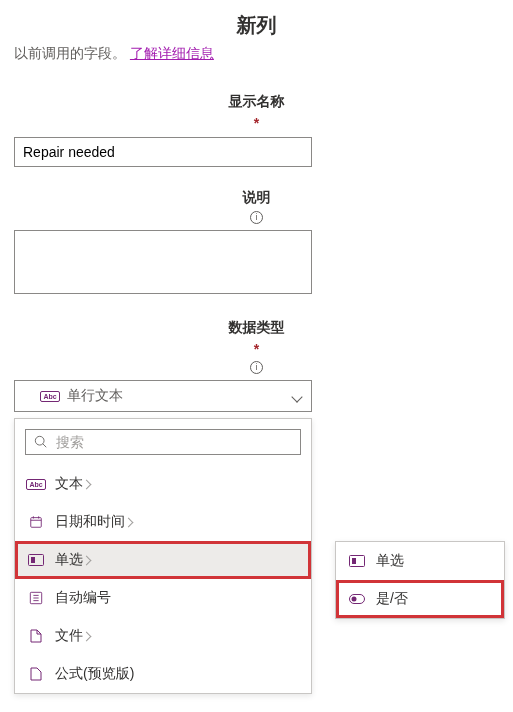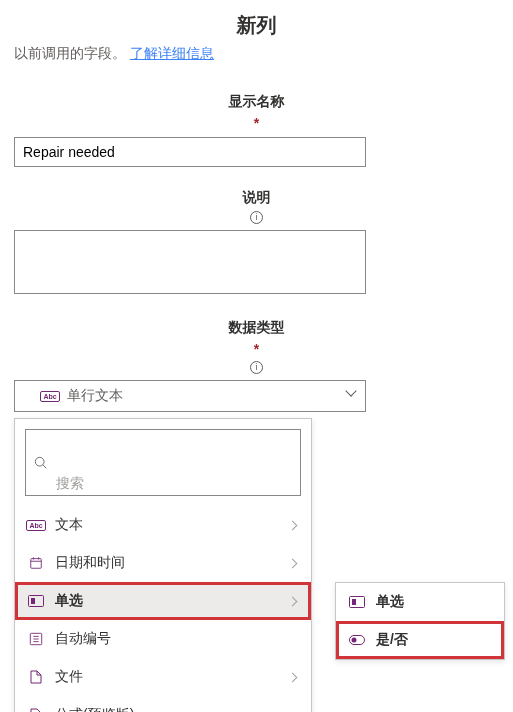--- a/index.html
+++ b/index.html
@@ -16,21 +16,21 @@
     font-weight: 600;
     margin-bottom: 6px;
     text-align: center;
   }
   .subtitle {
     font-size: 14px;
     color: #605e5c;
     margin-bottom: 30px;
   }
   .link {
-    color: #3b82f6;
+    color: #a21caf;
     text-decoration: underline;
     cursor: pointer;
   }
   .form-group { margin-bottom: 22px; }
   .label {
     font-size: 14px;
     font-weight: 600;
     margin-bottom: 6px;
     display: flex;
     align-items: center;
@@ -43,31 +43,31 @@
     width: 13px; height: 13px;
     border: 1px solid #605e5c;
     border-radius: 50%;
     font-size: 9px;
     line-height: 11px;
     text-align: center;
     color: #605e5c;
     font-weight: normal;
   }
   .text-input, .textarea, .select {
-    width: 352px;
+    width: 298px;
     border: 1px solid #8a8886;
     padding: 6px 8px;
     font-size: 14px;
     font-family: inherit;
     background: #fff;
   }
   .textarea { height: 64px; resize: none; }
   .select {
     display: flex;
-    align-items: flex-start;
+    align-items: flex-end;
     justify-content: space-between;
     cursor: pointer;
     color: #605e5c;
     padding-left: 26px;
   }
   .select-left { display: flex; align-items: center; gap: 8px; }
   .chevron-down {
     width: 12px; height: 12px;
     display: inline-block;
     position: relative;
@@ -110,27 +110,26 @@
     padding: 4px 8px;
     gap: 8px;
   }
   .search-input {
     border: none;
     outline: none;
     font-size: 14px;
     flex: 1;
     font-family: inherit;
     color: #be185d;
-    margin-top: 41px;
   }
   .search-input::placeholder { color: #a19f9d; }
   .menu-item {
     display: flex;
     align-items: center;
-    justify-content: space-between;
+    justify-content: flex-start;
     padding: 10px 12px;
     cursor: pointer;
     font-size: 14px;
   }
   .menu-item.selected { background: #edebe9; }
   .menu-left { display: flex; align-items: center; gap: 10px; }
   .icon-box {
     width: 18px; height: 14px;
     display: inline-flex;
     align-items: center;
@@ -150,21 +149,21 @@
   .hl-row { padding: 7px 9px; }
   .submenu {
     position: absolute;
     left: 320px;
     top: 0;
     width: 170px;
     background: #fff;
     border: 1px solid #c8c6c4;
     box-shadow: 0 2px 6px rgba(0,0,0,0.1);
   }
-  .submenu-wrapper { position: relative; font-weight: bold; }
+  .submenu-wrapper { position: relative; }
   svg { display: block; }
 </style>
 </head>
 <body>
 
 <div class="title">新列</div>
 <div class="subtitle">
   <span>以前调用的字段。</span>
   <span class="link">了解详细信息</span>
 </div>

